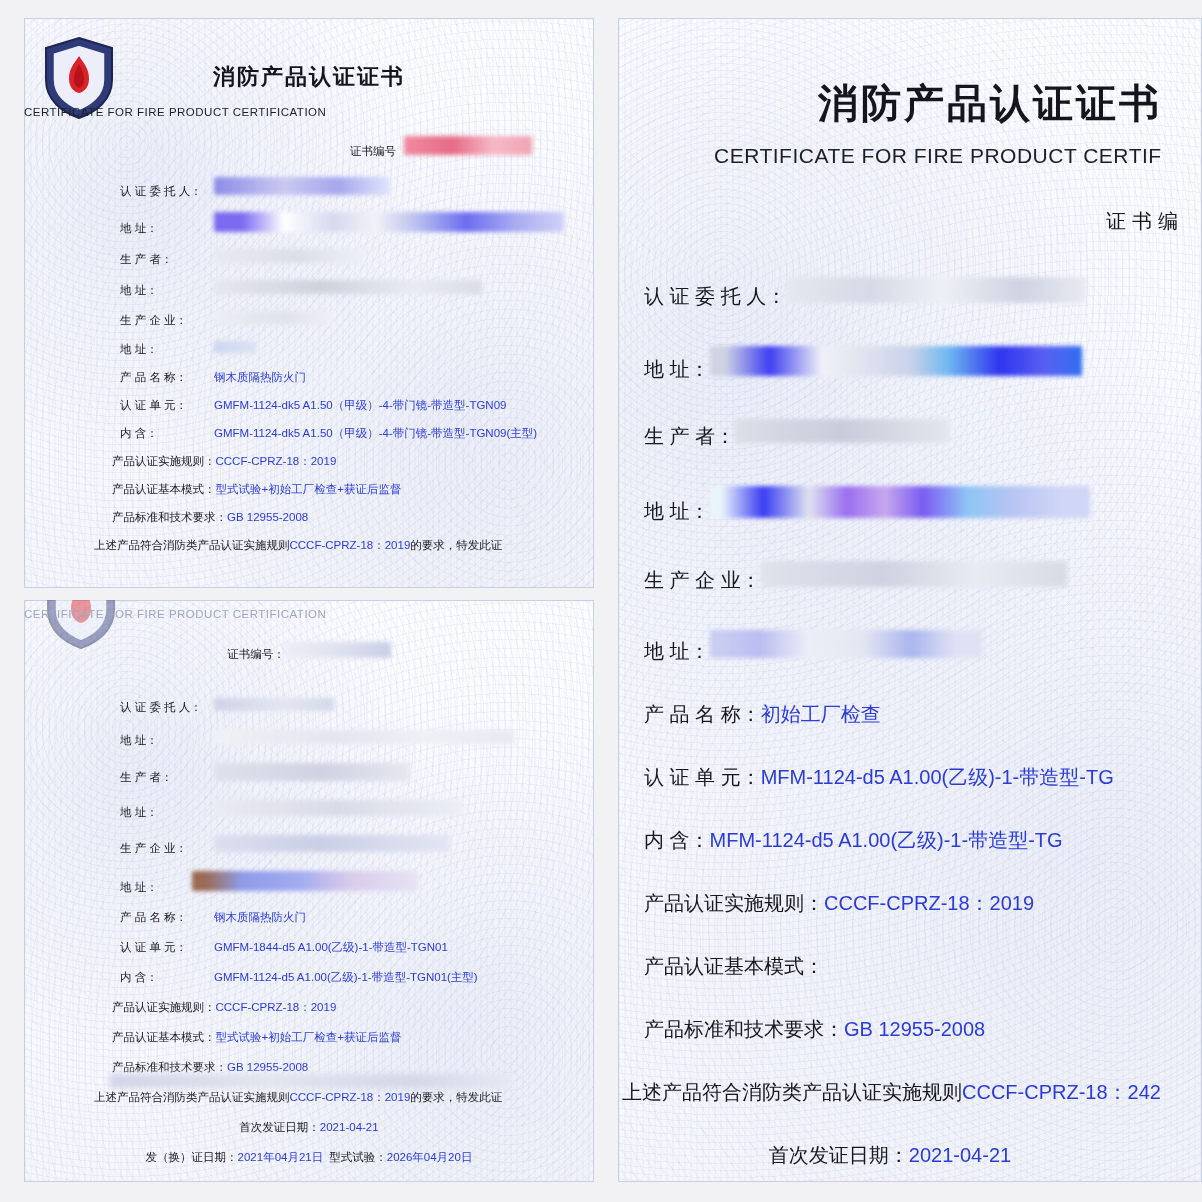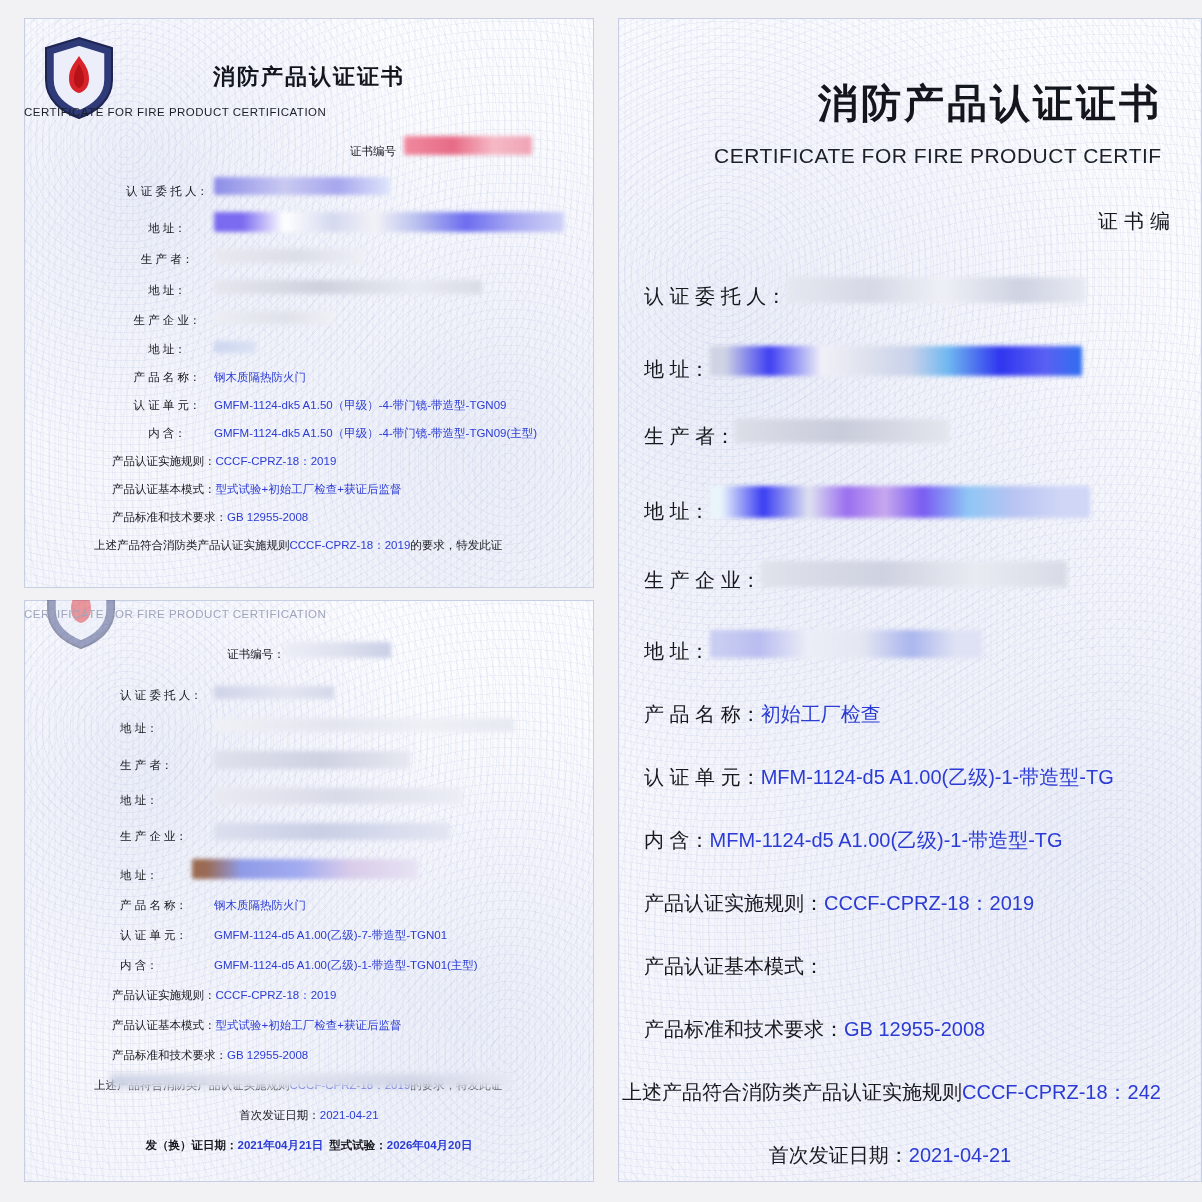--- a/index.html
+++ b/index.html
@@ -42,21 +42,21 @@
   .rd{display:inline-block;border-radius:2px;vertical-align:middle;filter:blur(2.2px);}
   .rdrow{position:absolute;filter:blur(3px);border-radius:2px;}
 
   .note{color:#16181d;}
 
   
   #certA{left:24px;top:18px;width:570px;height:570px;}
   #certA .title-cn{font-size:22px;top:44px;left:0;right:0;position:absolute;}
   #certA .title-en{font-size:11.5px;top:88px;left:0;right:0;position:absolute;}
   #certA .lines{position:absolute;left:0;top:118px;width:100%;}
-  #certA .row{font-size:11.5px;margin:0 0 13px 0;padding-left:96px;text-align:center;}
+  #certA .row{font-size:11.5px;margin:0 0 13px 0;padding-left:96px;}
   #certA .lbl{width:94px;display:inline-block;}
 
   
   #certB{left:24px;top:600px;width:570px;height:582px;}
   #certB .title-en{font-size:11.5px;top:8px;left:0;right:0;position:absolute;color:#9fa6bb;}
   #certB .lines{position:absolute;left:0;top:42px;width:100%;}
   #certB .row{font-size:11.5px;margin:0 0 15px 0;padding-left:96px;}
   #certB .lbl{width:94px;display:inline-block;}
 
   
@@ -173,21 +173,21 @@
         <path d="M37 2 L70 12 V44 C70 64 54 76 37 82 C20 76 4 64 4 44 V12 Z" fill="#2f3a78" stroke="#1d2450" stroke-width="2"></path>
         <path d="M37 9 L63 17 V44 C63 60 50 70 37 75 C24 70 11 60 11 44 V17 Z" fill="#eceffa" stroke="#2f3a78" stroke-width="1.5"></path>
         <path d="M37 20 C31 29 27 33 27 43 c0 8 5 13 10 14 5-1 10-6 10-14 0-10-4-14-10-23z" fill="#d8232a"></path>
       </svg>
     </div>
 
     <div class="title-en">CERTIFICATE FOR FIRE PRODUCT CERTIFICATION</div>
 
     <div class="lines">
 
-      <div class="row" style="padding-left:0;justify-content:center;margin-bottom:24px;">
+      <div class="row" style="padding-left:0;justify-content:center;margin-bottom:36px;">
         <span class="lbl" style="width:auto;">证书编号：</span>
         <span class="rd" style="width:106px;height:16px;background:linear-gradient(90deg,#eceef6,#dfe2ef 50%,#c9cfe6);"></span>
       </div>
 
       <div class="row">
         <span class="lbl">认 证 委 托 人：</span>
         <span class="rd" style="width:120px;height:13px;background:linear-gradient(90deg,#cfd3e8,#e3e6f1 60%,#d4d8ea);"></span>
       </div>
 
       <div class="row">
@@ -215,21 +215,21 @@
         <span class="rd" style="width:226px;height:20px;margin-left:-22px;background:linear-gradient(90deg,#9a6a52 6%,#8f9be8 22%,#a3acf0 48%,#d9ccea 70%,#e7e3f4);"></span>
       </div>
 
       <div class="row">
         <span class="lbl">产 品 名 称：</span>
         <span class="val">钢木质隔热防火门</span>
       </div>
 
       <div class="row">
         <span class="lbl">认 证 单 元：</span>
-        <span class="val">GMFM-1124-d5 A1.00(乙级)-7-带造型-TGN01</span>
+        <span class="val">GMFM-1844-d5 A1.00(乙级)-1-带造型-TGN01</span>
       </div>
 
       <div class="row">
         <span class="lbl">内        含：</span>
         <span class="val">GMFM-1124-d5 A1.00(乙级)-1-带造型-TGN01(主型)</span>
       </div>
 
       <div class="row" style="padding-left:88px;">
         <span class="lbl" style="width:auto;">产品认证实施规则：</span>
         <span class="val">CCCF-CPRZ-18：2019</span>
@@ -249,41 +249,41 @@
         <span class="note">上述产品符合消防类产品认证实施规则 </span>
         <span class="val">CCCF-CPRZ-18：2019</span>
         <span class="note"> 的要求，特发此证</span>
       </div>
 
       <div class="row" style="padding-left:0;justify-content:center;">
         <span class="note">首次发证日期：</span>
         <span class="val">2021-04-21</span>
       </div>
 
-      <div class="row" style="padding-left:0;justify-content:center;font-weight:bold;">
+      <div class="row" style="padding-left:0;justify-content:center;">
         <span class="note">发（换）证日期：</span>
         <span class="val">2021年04月21日</span>
         <span class="note" style="margin-left:6px;">型式试验：</span>
         <span class="val">2026年04月20日</span>
       </div>
 
       <div class="rdrow" style="left:86px;top:432px;width:400px;height:14px;background:linear-gradient(90deg,#cfd4e6,#e2e5ef 40%,#d2d6e6 75%,#e6e8f2);"></div>
     </div>
   </div>
 
   <div class="cert" id="certC">
     <div class="guilloche"></div>
     <div class="brdr"></div>
 
     <div class="title-cn">消防产品认证证书</div>
     <div class="title-en">CERTIFICATE FOR FIRE PRODUCT CERTIF</div>
 
     <div class="lines">
 
-      <div class="row" style="padding-left:0;justify-content:flex-end;padding-right:26px;margin-bottom:42px;">
+      <div class="row" style="padding-left:0;justify-content:flex-end;padding-right:18px;margin-bottom:42px;">
         <span class="lbl" style="letter-spacing:6px;">证书编</span>
       </div>
 
       <div class="row">
         <span class="lbl">认 证 委 托 人：</span>
         <span class="rd" style="width:300px;height:26px;background:linear-gradient(90deg,#e6e8f0,#d6d9e6 28%,#eef0f6 52%,#cfd3e2 78%,#e8eaf2);"></span>
       </div>
 
       <div class="row">
         <span class="lbl">地        址：</span>

